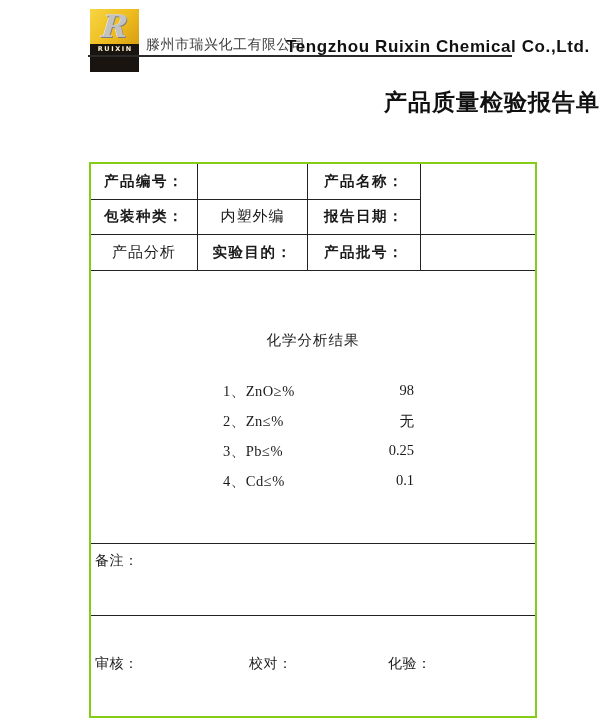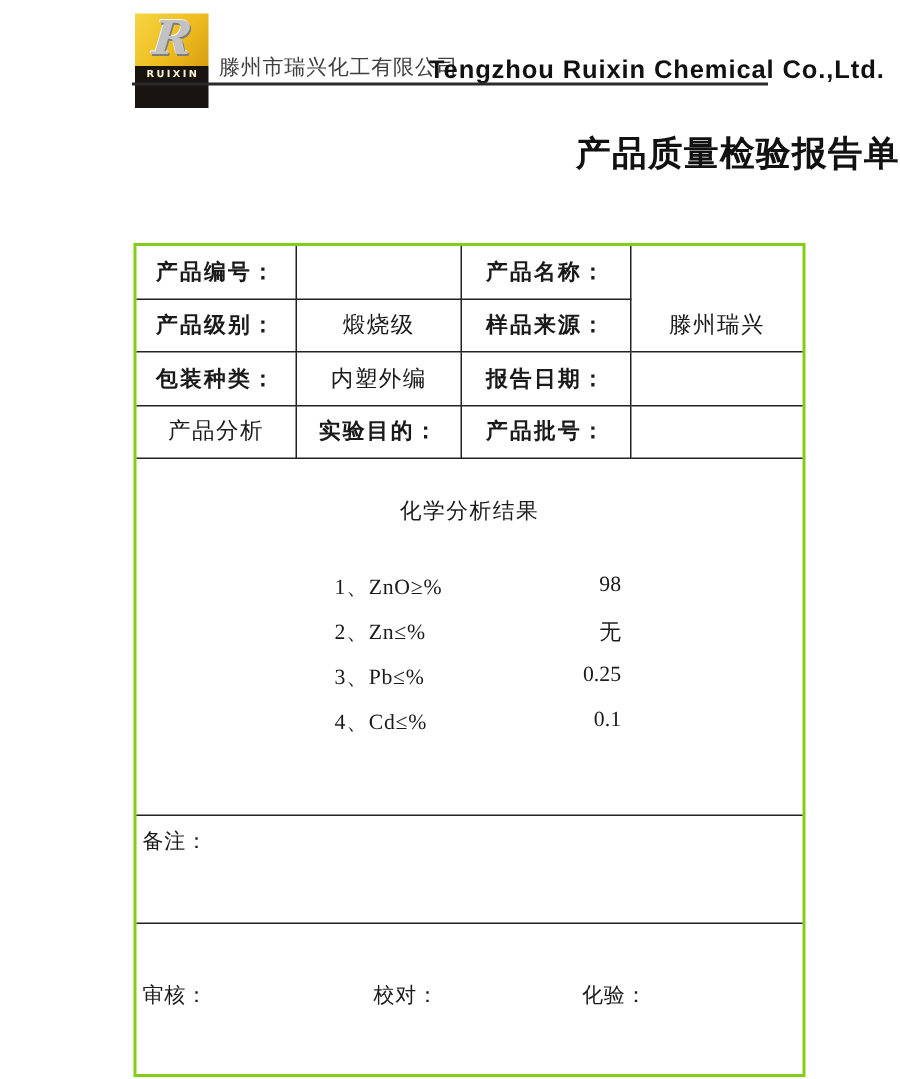--- a/index.html
+++ b/index.html
@@ -195,26 +195,20 @@
 
   <div class="report-table">
 
     <div class="rows-block">
       <div class="frow">
         <div class="cell label">产品编号：</div>
         <div class="cell value"></div>
         <div class="cell label">产品名称：</div>
       </div>
       <div class="frow">
-        <div class="cell label">产品级别：</div>
-        <div class="cell value">煅烧级</div>
-        <div class="cell label">样品来源：</div>
-        <div class="cell value last">滕州瑞兴</div>
-      </div>
-      <div class="frow">
         <div class="cell label">包装种类：</div>
         <div class="cell value">内塑外编</div>
         <div class="cell label">报告日期：</div>
         <div class="cell value last"></div>
       </div>
       <div class="frow">
         <div class="cell value">产品分析</div>
         <div class="cell label">实验目的：</div>
         <div class="cell label">产品批号：</div>
         <div class="cell value last"></div>

